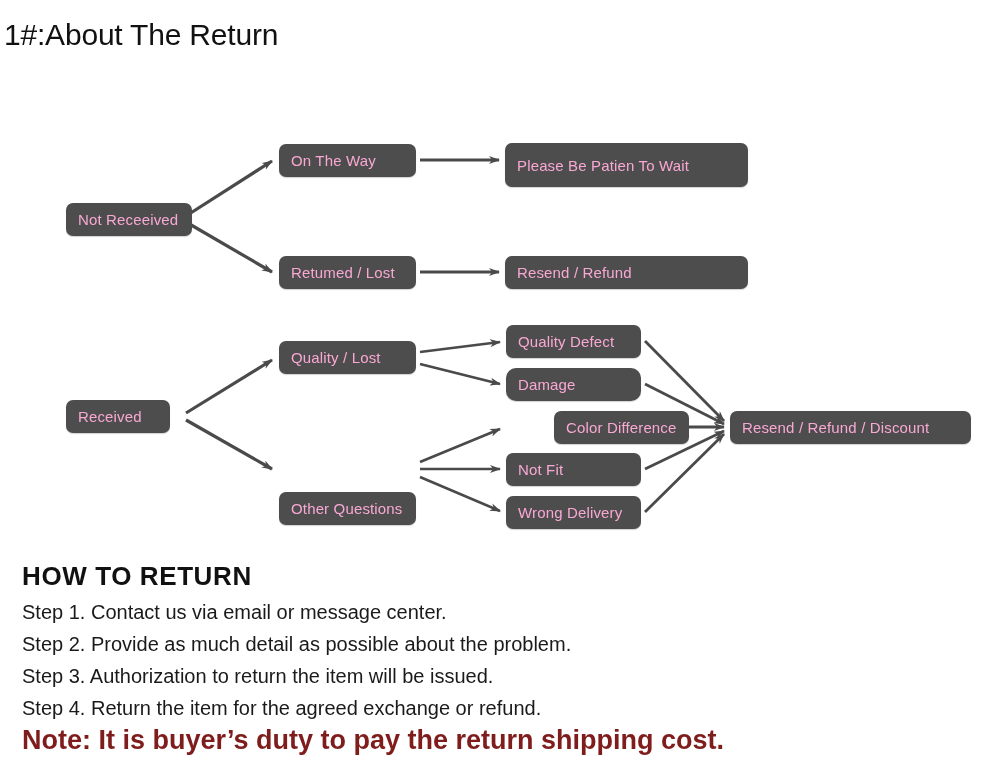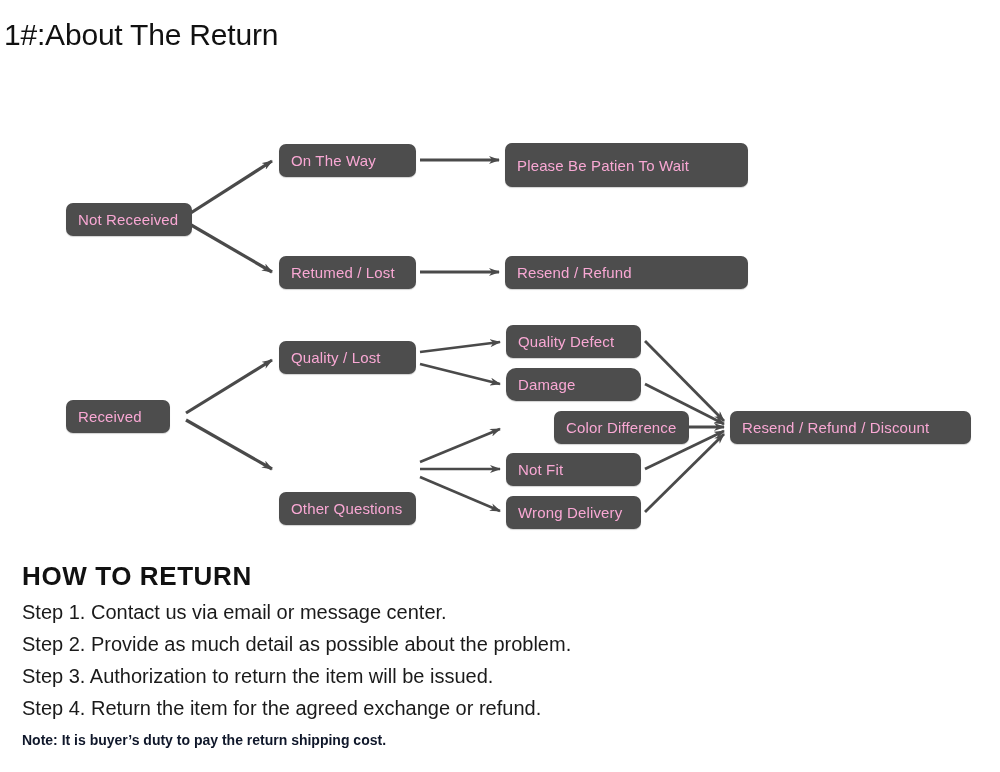--- a/index.html
+++ b/index.html
@@ -97,24 +97,24 @@
     line-height: 28px;
   }
   .howto-step {
     font-size: 20px;
     font-weight: 400;
     line-height: 32px;
     color: #1a1a1a;
     white-space: nowrap;
   }
   .howto-note {
-    font-size: 14px;
+    font-size: 27px;
     font-weight: 700;
     line-height: 32px;
-    color: #0f172a;
+    color: #7f1d1d;
     white-space: nowrap;
   }
 </style>
 </head>
 <body>
 
 <div class="page-title">1#:About The Return</div>
 
 <div class="flow">
 

